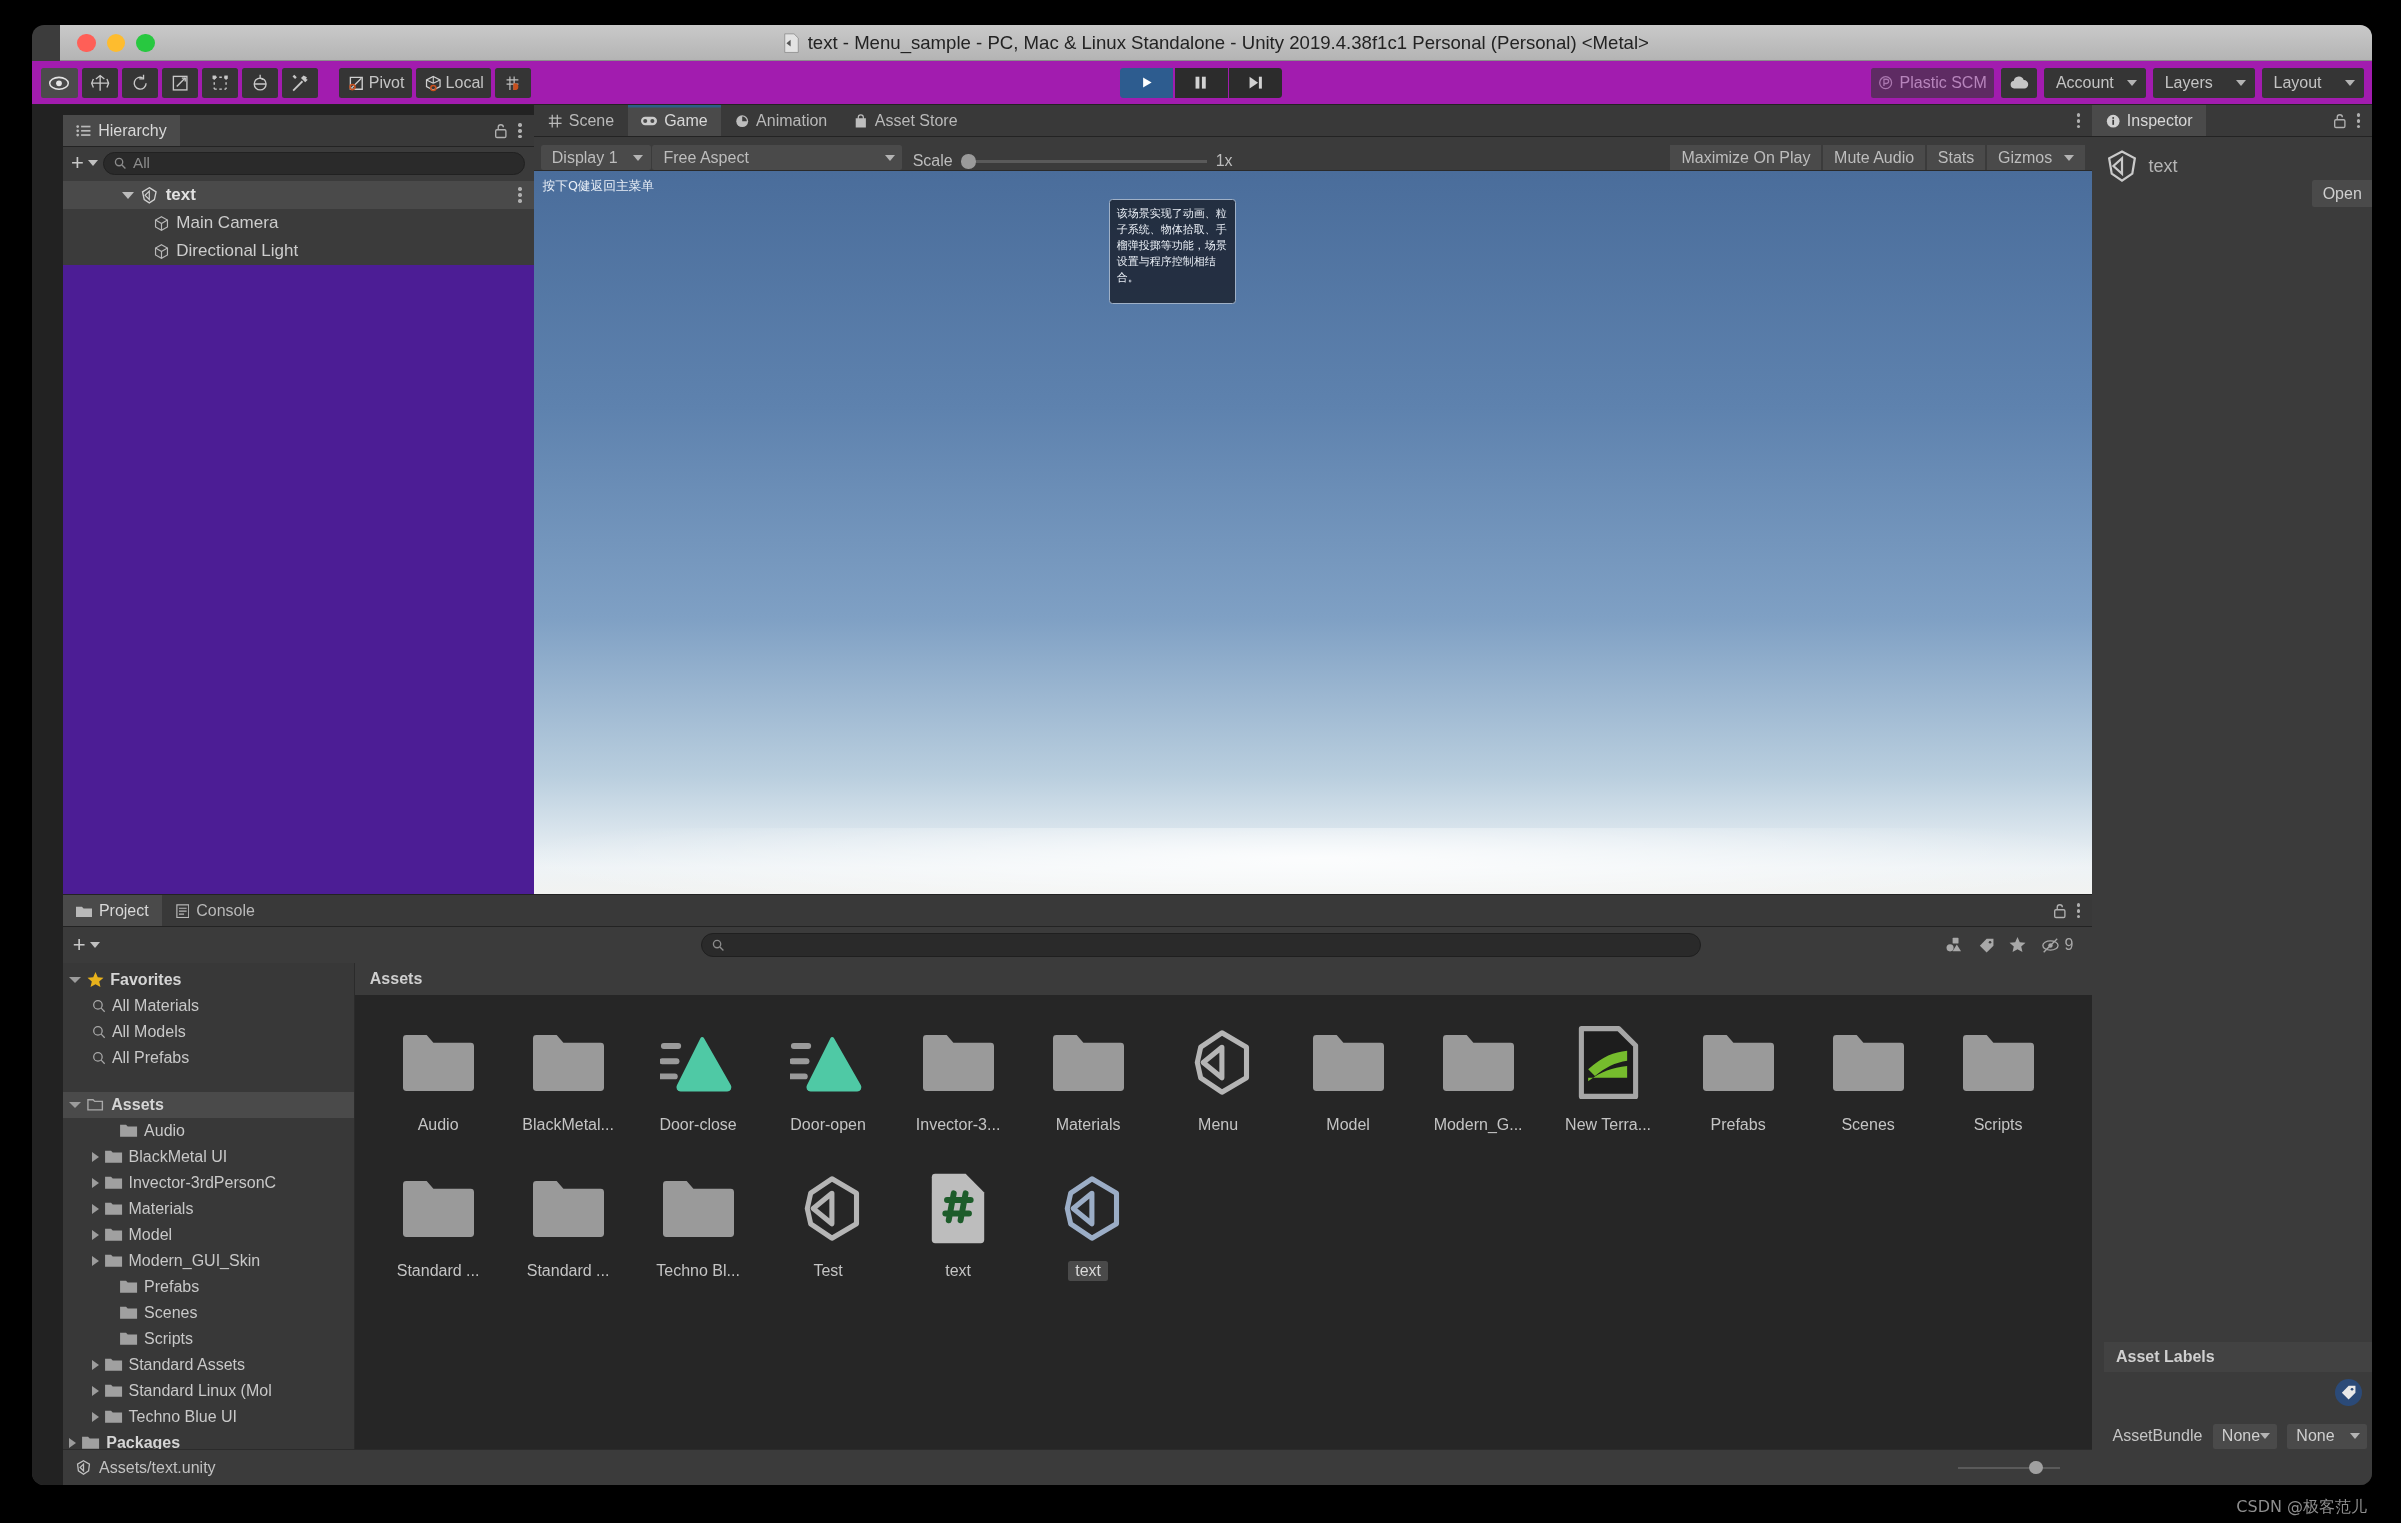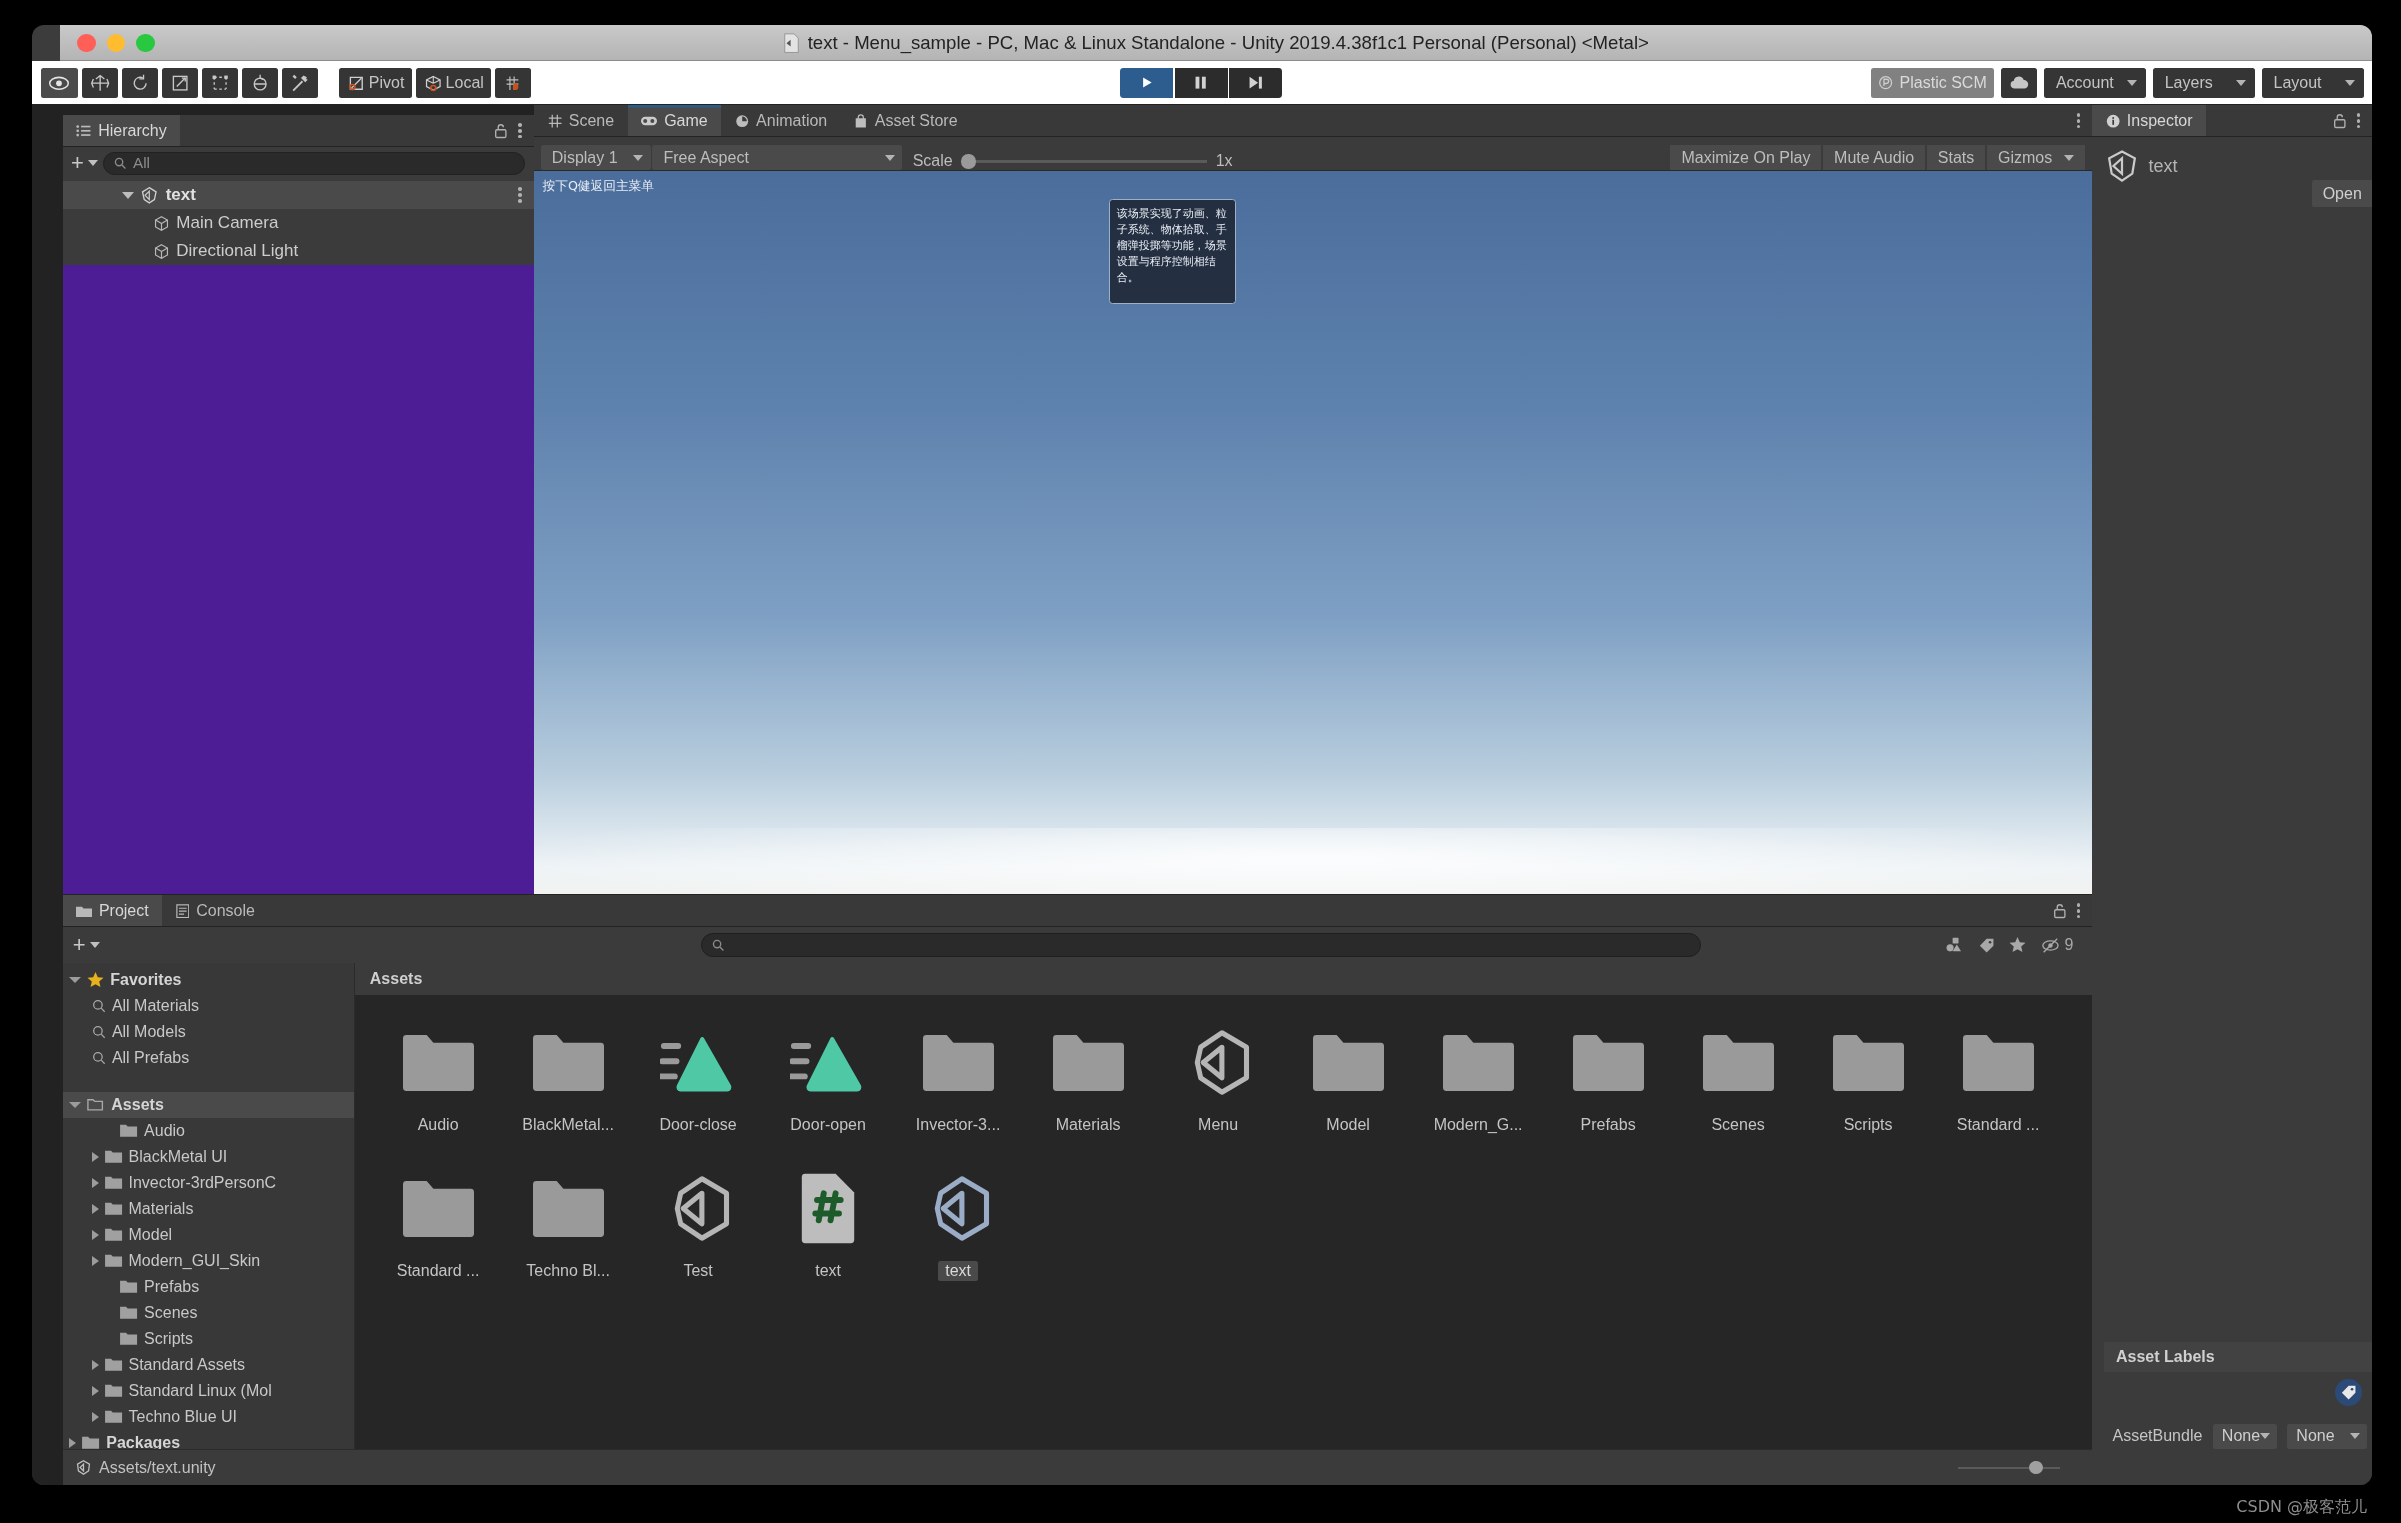--- a/index.html
+++ b/index.html
@@ -33,21 +33,21 @@
   .dot.yellow { background: #febc2e; }
   .dot.green { background: #28c840; }
   .title-center {
     position: absolute; left: 0; right: 0; text-align: center;
     font-size: 18.6px; color: #232323;
     display: flex; align-items: center; justify-content: center; gap: 7.6px;
   }
   .title-ico { width: 17px; height: 20.3px; }
   
   .toolbar {
-    height: 44px; background: #ffffff;
+    height: 44px; background: #a21caf;
     display: flex; align-items: center; padding: 0 8.5px; gap: 4px;
     border-bottom: 0.8px solid #232323;
   }
   .tbtn {
     height: 30.5px; min-width: 36px; padding: 0 7.6px;
     background: #353535; border-radius: 2.5px;
     display: flex; align-items: center; justify-content: center; gap: 3.4px;
     color: #c4c4c4; font-size: 16px; cursor: default;
   }
   .tbtn.active { background: #4b4b4b; }
@@ -850,20 +850,29 @@
             <div class="asset-item">
               <span class="asset-ico">
                   <svg width="71" height="56" viewBox="0 0 84 66" fill="#9a9a9a">
                     <path d="M0 4a4 4 0 0 1 4-4h24l8 9h44a4 4 0 0 1 4 4v49a4 4 0 0 1-4 4H4a4 4 0 0 1-4-4z"></path>
                   </svg>
                 </span>
               <span class="asset-name">Modern_G...</span>
             </div>
             <div class="asset-item">
               <span class="asset-ico">
+                <svg width="61" height="75" viewBox="0 0 72 88">
+                    <path d="M4 4h44l20 20v60H4z" fill="#1d1d1d" stroke="#a6a6a6" stroke-width="6" stroke-linejoin="round"></path>
+                    <path d="M12 52c18-16 30-20 46-22v12c-14 2-26 8-38 18zM12 66c16-12 28-16 46-18v14H12z" fill="#76bc2d"></path>
+                  </svg>
+              </span>
+              <span class="asset-name">New Terra...</span>
+            </div>
+            <div class="asset-item">
+              <span class="asset-ico">
                   <svg width="71" height="56" viewBox="0 0 84 66" fill="#9a9a9a">
                     <path d="M0 4a4 4 0 0 1 4-4h24l8 9h44a4 4 0 0 1 4 4v49a4 4 0 0 1-4 4H4a4 4 0 0 1-4-4z"></path>
                   </svg>
                 </span>
               <span class="asset-name">Prefabs</span>
             </div>
             <div class="asset-item">
               <span class="asset-ico">
                   <svg width="71" height="56" viewBox="0 0 84 66" fill="#9a9a9a">
                     <path d="M0 4a4 4 0 0 1 4-4h24l8 9h44a4 4 0 0 1 4 4v49a4 4 0 0 1-4 4H4a4 4 0 0 1-4-4z"></path>

